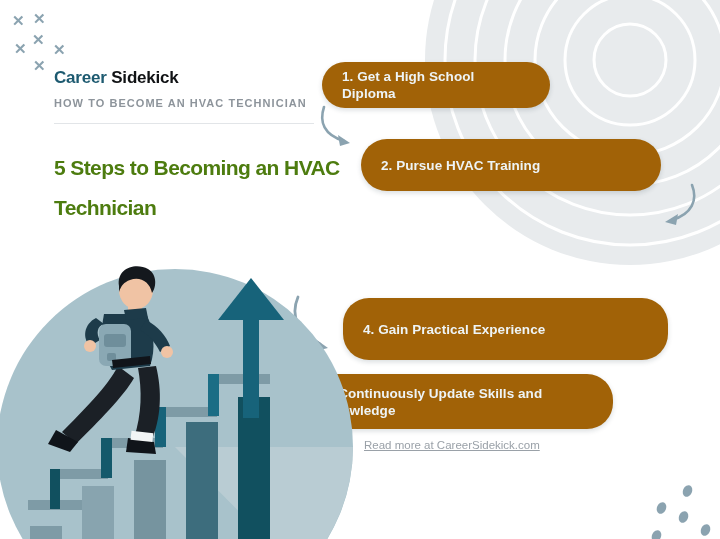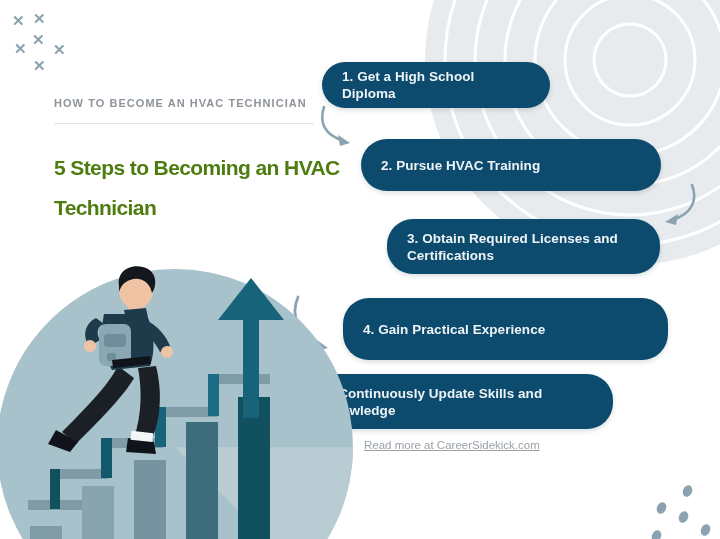--- a/index.html
+++ b/index.html
@@ -88,21 +88,21 @@
     font-size: 21px;
     line-height: 40px;
     font-weight: 700;
     color: #4d7c0f;
     letter-spacing: -0.6px;
   }
 
   
   .pill {
     position: absolute;
-    background: #0c4a6e;
+    background: #a16207;
     border-radius: 26px;
     color: #eef4f6;
     font-size: 13.5px;
     font-weight: 600;
     line-height: 17px;
     letter-spacing: 0.05px;
     display: flex;
     align-items: center;
     box-sizing: border-box;
     box-shadow: 0 2px 5px rgba(16,45,58,0.16);
@@ -165,35 +165,35 @@
   <div class="xmark" style="left:32px;  top:32px;">✕</div>
   <div class="xmark" style="left:53px;  top:42px;">✕</div>
   <div class="xmark" style="left:33px;  top:58px;">✕</div>
 
   <div class="dot" style="left:683px; top:485px;"></div>
   <div class="dot" style="left:657px; top:502px;"></div>
   <div class="dot" style="left:679px; top:511px;"></div>
   <div class="dot" style="left:701px; top:524px;"></div>
   <div class="dot" style="left:652px; top:530px;"></div>
 
+  <div class="brand">
+    <span class="b1">Career</span> <span class="b2">Sidekick</span>
+  </div>
 
   <div class="kicker">HOW TO BECOME AN HVAC TECHNICIAN</div>
 
   <div class="rule"></div>
 
   <h1 class="headline">5 Steps to Becoming an HVAC Technician</h1>
 
   <div class="pill p1">
     <span>1. Get a High School Diploma</span>
   </div>
   <div class="pill p2">
     <span>2. Pursue HVAC Training</span>
-  </div>
-  <div class="pill p3">
-    <span>3. Obtain Required Licenses and Certifications</span>
   </div>
   <div class="pill p4">
     <span>4. Gain Practical Experience</span>
   </div>
   <div class="pill p5">
     <span>5. Continuously Update Skills and Knowledge</span>
   </div>
 
   <svg class="arrow a1" viewBox="0 0 54 46" aria-hidden="true">
     <path d="M8 3 C3 18, 8 31, 28 37" fill="none" stroke="#8ba3b0" stroke-width="2.6" stroke-linecap="round"></path>

